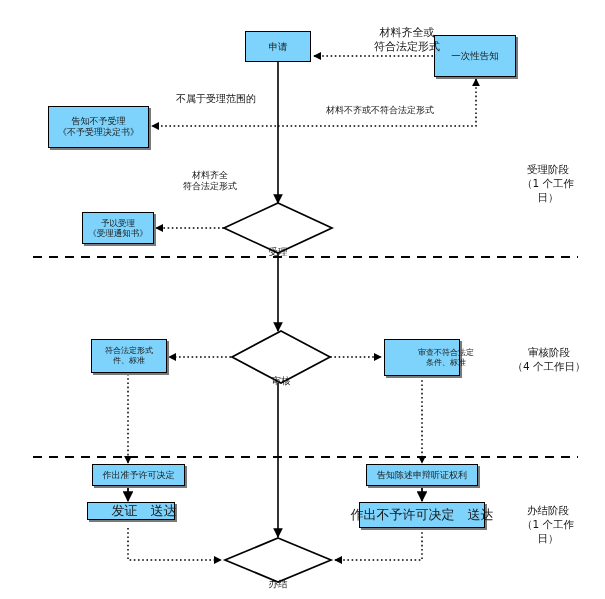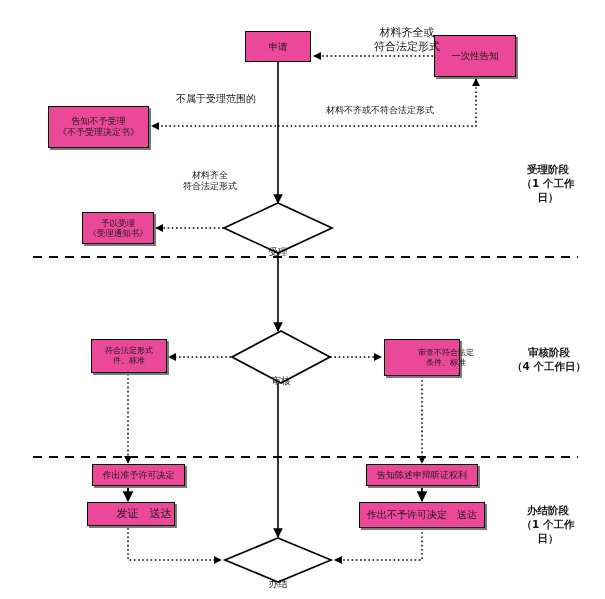--- a/index.html
+++ b/index.html
@@ -20,21 +20,21 @@
   svg.layer {
     position: absolute;
     left: 0;
     top: 0;
     width: 605px;
     height: 599px;
   }
   .node {
     position: absolute;
     box-sizing: border-box;
-    background: #ec4899;
+    background: #7dd3fc;
     border: 1px solid #000000;
     display: flex;
     flex-direction: column;
     align-items: center;
     justify-content: center;
     text-align: center;
     color: #1a1a1a;
     line-height: 1.22;
     letter-spacing: 0px;
   }
@@ -49,21 +49,21 @@
     text-align: center;
     line-height: 1.25;
     white-space: nowrap;
   }
   .edge-label span { display: block; }
   .stage-label {
     position: absolute;
     color: #141414;
     text-align: center;
     line-height: 1.35;
-    font-weight: bold;
+    font-weight: normal;
   }
   .stage-label span { display: block; white-space: nowrap; }
   .diamond-label {
     position: absolute;
     color: #141414;
     text-align: center;
     white-space: nowrap;
     margin-top: 24px;
   }
 </style>
@@ -156,29 +156,29 @@
 
   <div class="node shadowed" style="left:384px; top:339px; width:76px; height:37px; font-size:8px;padding-left:48px;">
     <span>审查不符合法定</span>
     <span>条件、标准</span>
   </div>
 
   <div class="node shadowed" style="left:92px; top:464px; width:93px; height:22px; font-size:9px;">
     <span>作出准予许可决定</span>
   </div>
 
-  <div class="node shadowed" style="left:87px; top:502px; width:88px; height:24px; font-size:11px;padding-left:26px;">
+  <div class="node shadowed" style="left:87px; top:502px; width:88px; height:18px; font-size:13px;padding-left:26px;">
     <span>发证　送达</span>
   </div>
 
   <div class="node shadowed" style="left:366px; top:464px; width:112px; height:22px; font-size:9px;">
     <span>告知陈述申辩听证权利</span>
   </div>
 
-  <div class="node shadowed" style="left:359px; top:502px; width:126px; height:26px; font-size:10px;">
+  <div class="node shadowed" style="left:359px; top:502px; width:126px; height:26px; font-size:13px;">
     <span>作出不予许可决定　送达</span>
   </div>
 
   <div class="diamond-label" style="left:248px; top:554px; width:60px; font-size:9.5px;">
     <span>办结</span>
   </div>
 
   <div class="edge-label" style="left:352px; top:26px; width:110px; font-size:11px;">
     <span>材料齐全或</span>
     <span>符合法定形式</span>

